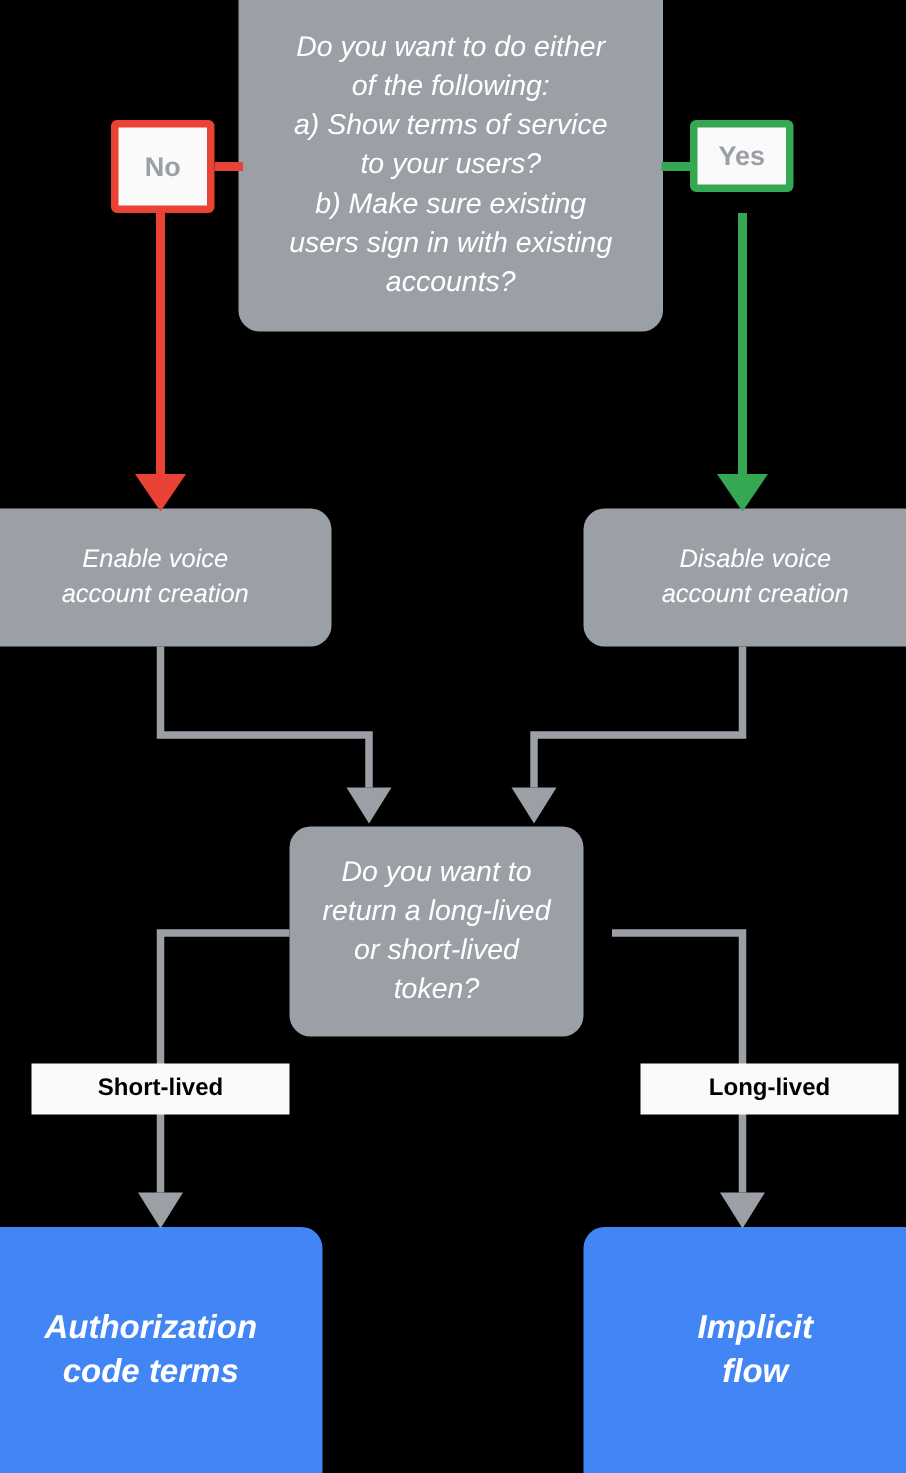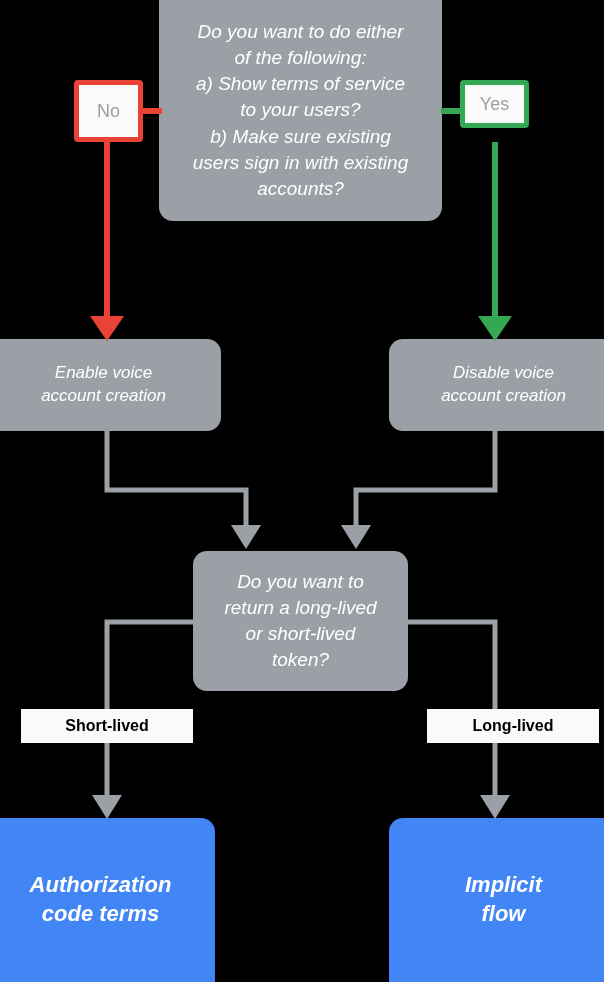--- a/index.html
+++ b/index.html
@@ -65,21 +65,21 @@
     top: 339px;
     width: 229px;
     height: 92px;
   }
   #node-enable .node-text, #node-disable .node-text { font-size: 17px; }
 
   
   #node-token {
     left: 193px;
     top: 551px;
-    width: 215px;
+    width: 196px;
     height: 140px;
   }
   #node-token .node-text { font-size: 19px; line-height: 1.36; }
 
   
   #node-auth {
     left: -14px;
     top: 818px;
     width: 229px;
     height: 164px;
@@ -96,21 +96,21 @@
 
   
   .pill {
     position: absolute;
     box-sizing: border-box;
     background: #fafafa;
     display: flex;
     align-items: center;
     justify-content: center;
     font-size: 18px;
-    font-weight: normal;
+    font-weight: bold;
     color: #9aa0a6;
     border-radius: 4px;
     z-index: 6;
   }
   #pill-no {
     left: 74px;
     top: 80px;
     width: 69px;
     height: 62px;
     border: 5px solid #ea4335;

